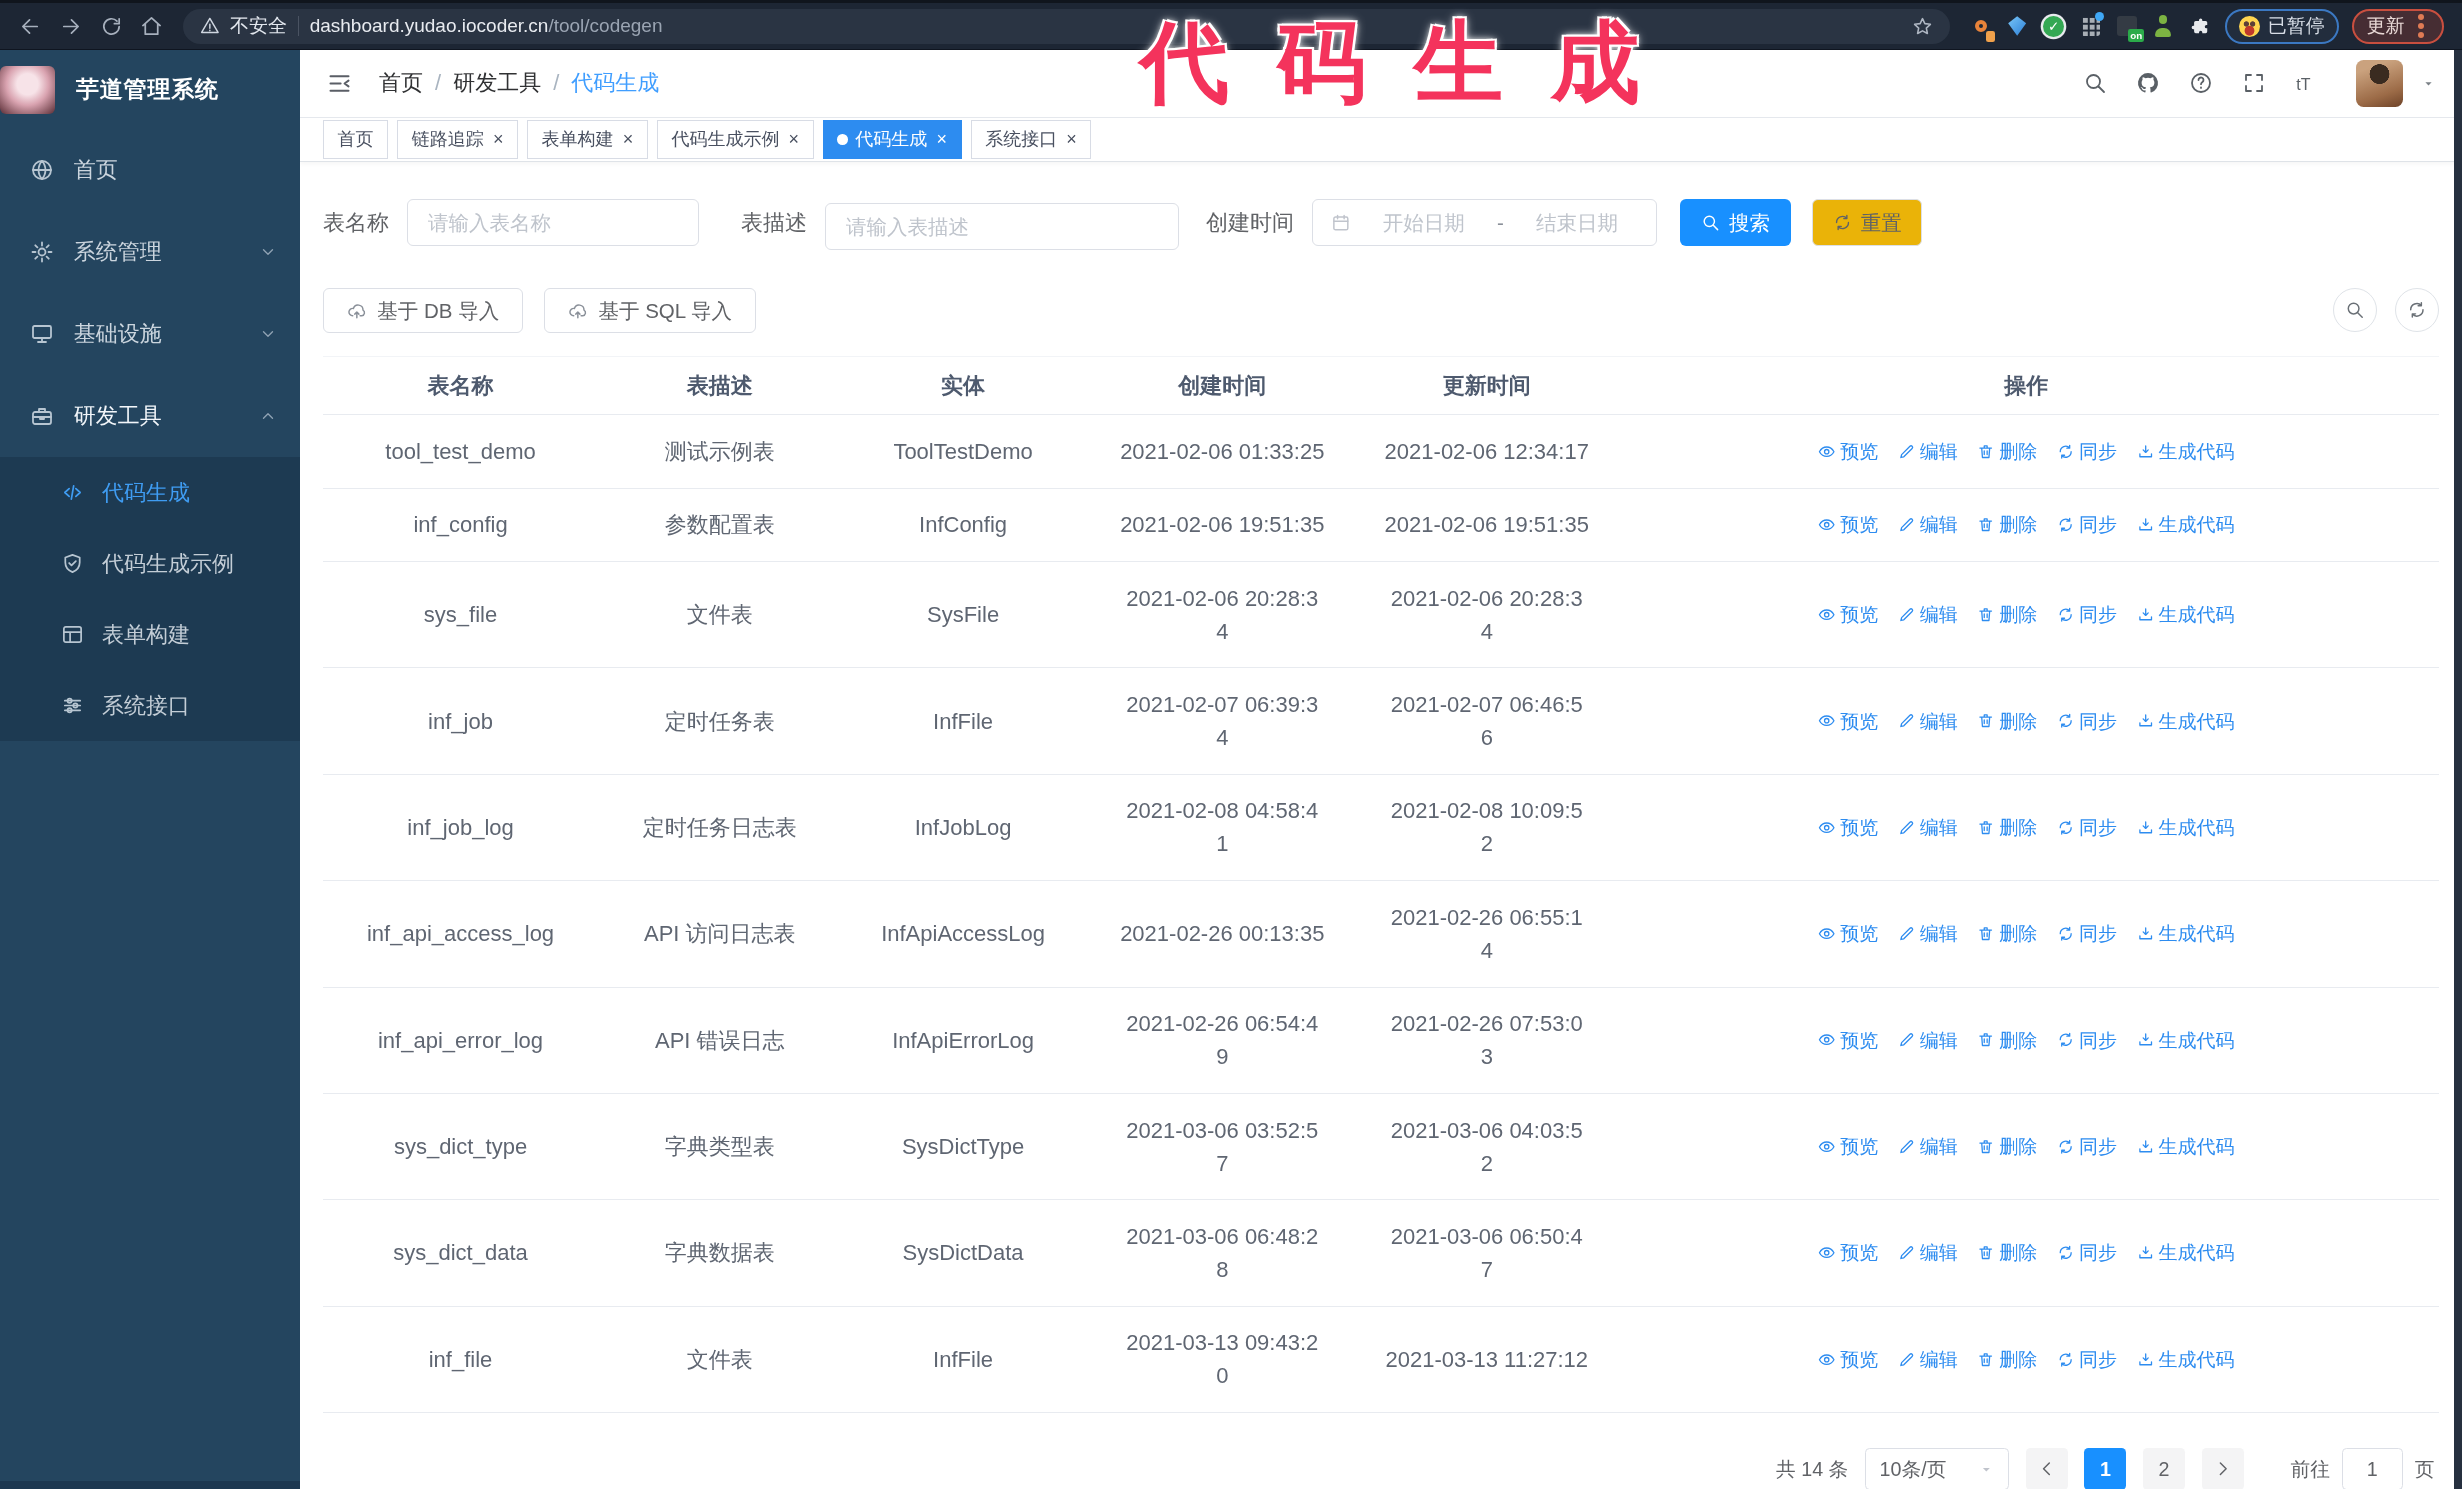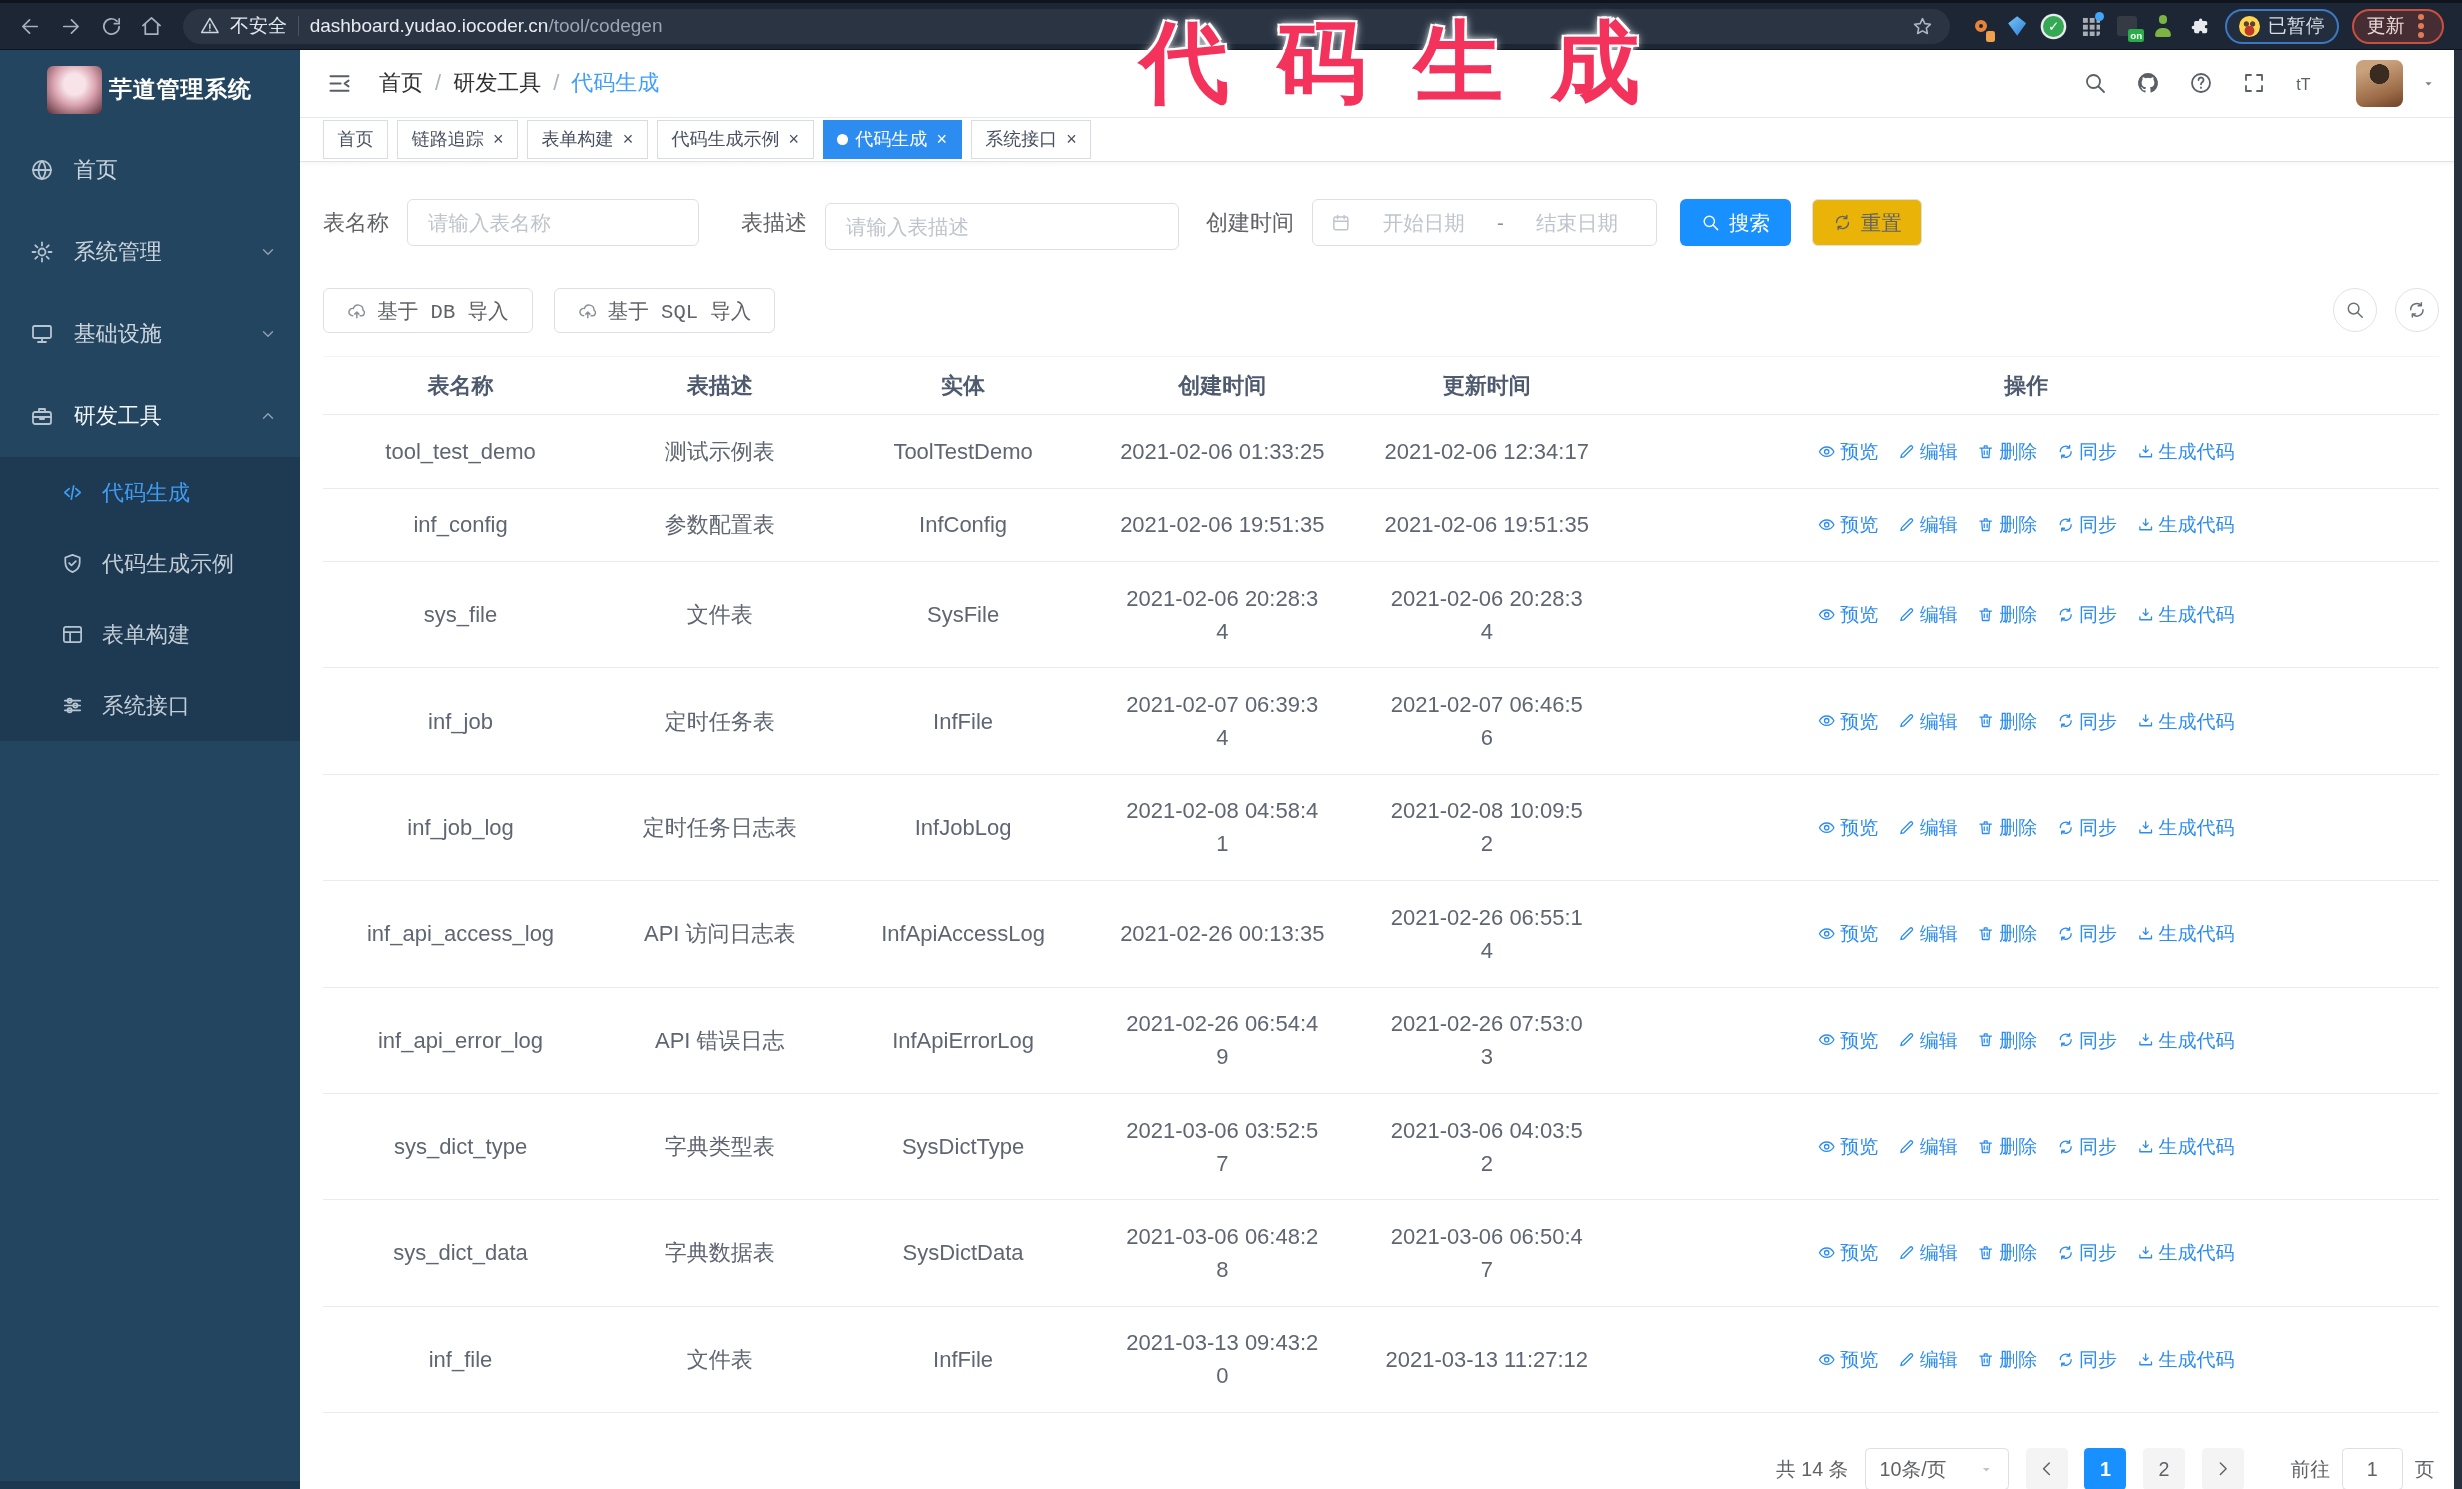--- a/index.html
+++ b/index.html
@@ -51,21 +51,21 @@
     radial-gradient(circle at 50% 70%,#c0392b 4.5px,transparent 5.3px),#ffd54f;}
   .pill.update{border:2.3px solid #c94f3f;background:#462d33;color:#e8d8d5;}
   .vdots{width:6px;height:6px;border-radius:50%;background:#e07b54;box-shadow:0 9px 0 #e07b54,0 -9px 0 #e07b54;margin:0 6px;}
 
   
   .app-shell{display:flex;height:1440px;position:relative;}
   .window-edge{position:absolute;right:0;top:0;bottom:0;width:7.6px;background:#26303f;z-index:40;}
 
   
   .sidebar{width:300px;flex-shrink:0;background:#24455f;display:flex;flex-direction:column;position:relative;}
-  .logo-row{height:79px;display:flex;align-items:center;gap:7px;padding-left:47px;}
+  .logo-row{height:79px;display:flex;align-items:center;gap:21px;}
   .logo-img{width:55px;height:48px;border-radius:6px;background:
     radial-gradient(circle at 50% 38%,#f7e3e8 26%,#d9a3b0 52%,#5a2d35 100%);}
   .logo-title{color:#ffffff;font-size:23px;font-weight:700;letter-spacing:0.8px;}
   .menu-item{height:82px;display:flex;align-items:center;gap:19.7px;padding:0 23px 0 30px;font-size:22px;color:#cbd5de;cursor:pointer;}
   .menu-item .ic{font-size:24px;color:#b7c5d1;}
   .menu-item .chev{margin-left:auto;color:#8fa2b3;font-size:18px;}
   .menu-item.active{color:#f2f6fa;}
   .submenu{background:#1d3a52;}
   .sub-item{height:71px;display:flex;align-items:center;gap:18px;padding-left:61px;font-size:22px;color:#c3cdd6;cursor:pointer;}
   .sub-item .ic{font-size:23px;color:#b7c5d1;}
@@ -101,21 +101,21 @@
   .f-label{font-size:22px;color:#606266;margin-right:18px;white-space:nowrap;}
   .input{height:47px;border:0.8px solid #dcdfe6;border-radius:6px;background:#fff;display:flex;align-items:center;padding:0 18px;}
   .input input{border:none;outline:none;width:100%;font-size:20.5px;color:#8b5cf6;font-family:inherit;background:transparent;}
   .input input::placeholder{color:#bfc4cc;}
   .w1{width:292px;margin-right:42px;}
   .w2{width:354px;margin-right:27px;margin-top:8px;}
   .date-box{width:345px;gap:12px;color:#bfc4cc;font-size:20.5px;margin-right:23px;}
   .date-box .ic{color:#c0c4cc;font-size:19.7px;}
   .date-ph{flex:1;text-align:center;white-space:nowrap;}
   .date-sep{color:#8a9099;}
-  button{font-family:Liberation Mono, monospace;cursor:pointer;}
+  button{font-family:Liberation Sans, sans-serif;cursor:pointer;}
   .btn-search{height:47px;background:#1890ff;color:#fff;border:none;border-radius:6px;display:flex;align-items:center;gap:9px;padding:0 21px;font-size:20.5px;}
   .btn-reset{height:47px;background:#eab308;color:#606266;border:0.8px solid #dcdfe6;border-radius:6px;display:flex;align-items:center;gap:9px;padding:0 19.7px;font-size:20.5px;margin-left:21px;}
   .btn-reset .ic,.btn-search .ic{font-size:19px;}
 
   .toolbar-row{display:flex;margin-bottom:23px;}
   .btn-plain{height:45px;border:0.8px solid #dcdfe6;border-radius:6px;background:#fff;color:#606266;font-size:20.5px;display:flex;align-items:center;gap:10.6px;padding:0 23px;margin-right:21px;}
   .btn-plain .ic{font-size:19.7px;color:#8a9099;}
   .right-circles{margin-left:auto;display:flex;gap:18px;}
   .circle-btn{width:44px;height:44px;border:0.8px solid #dfe3e8;border-radius:50%;background:#fff;display:flex;align-items:center;justify-content:center;color:#6a7076;font-size:19.7px;}
 

